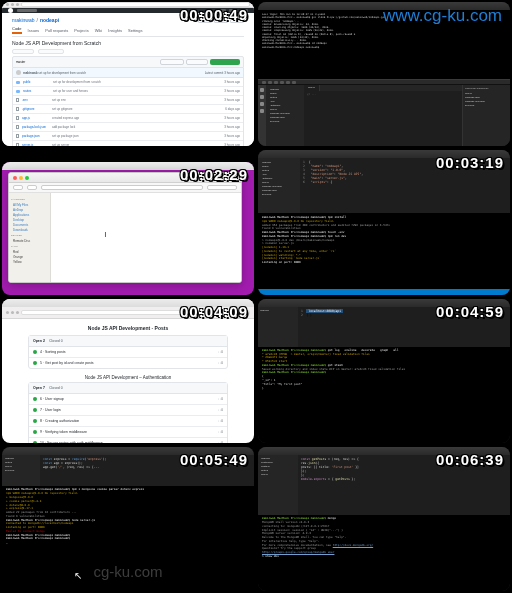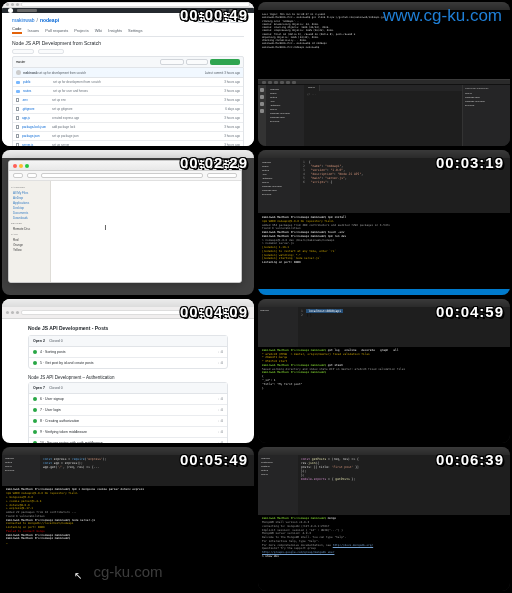--- a/index.html
+++ b/index.html
@@ -134,21 +134,21 @@
   .t2 .explorer .item { padding:0.5px 2px; color:#ccc; }
   .t2 .editor { flex:1; background:#1e1e1e; }
   .t2 .editor .tabbar { height:6px; background:#252526; display:flex; }
   .t2 .editor .tab { padding:1px 4px; background:#1e1e1e; font-size:2.5px; color:#ccc; border-right:1px solid #333;}
   .t2 .editor .code { padding:2px 3px; font-family:Menlo,monospace; font-size:2.5px; color:#888; }
   .t2 .panel { width:48px; background:#252526; border-left:1px solid #333; font-size:2.5px; color:#ccc; padding:2px;}
   .t2 .panel .head { color:#aaa; margin-bottom:1px; }
   .t2 .panel .row { color:#ccc; padding:0.5px 0; }
 
   
-  .t3 { background:#404040; }
+  .t3 { background:#a21caf;margin-top:12px; }
   .t3 .window {
     position:absolute; top:10px; left:6px; right:12px; bottom:12px;
     background:#fff; border:1px solid #c8c8c8; border-radius:3px; box-shadow:0 2px 10px rgba(0,0,0,0.25);
     display:flex; flex-direction:column; overflow:hidden;
   }
   .t3 .titlebar { height:10px; background:linear-gradient(#f5f5f5,#e8e8e8); border-bottom:1px solid #d0d0d0; display:flex; align-items:center; padding:0 4px; gap:2px;}
   .t3 .titlebar .d { width:4px; height:4px; border-radius:50%; }
   .t3 .dr { background:#ff5f57; } .t3 .dy { background:#febc2e; } .t3 .dg { background:#28c840; }
   .t3 .toolbar { height:10px; background:#f7f7f7; border-bottom:1px solid #e0e0e0; display:flex; align-items:center; gap:4px; padding:0 4px;}
   .t3 .toolbar span { width:10px; height:5px; background:#fff; border:1px solid #ccc; border-radius:2px; }
@@ -169,21 +169,21 @@
   .t4 .ed .ln .n { color:#858585; margin-right:4px; }
   .t4 .ed .s { color:#ce9178; }
   .t4 .ed .p { color:#d4d4d4; }
   .t4 .term { flex:1; background:#000; padding:3px 4px; font-family:Menlo,monospace; font-size:2.8px; color:#ccc; line-height:1.35; }
   .t4 .term .y { color:#c4a000; }
   .t4 .term .w { color:#eee; }
   .t4 .term .gy { color:#999; }
   .t4 .status { height:6px; background:#007acc; }
 
   
-  .t5 { background:#fff; }
+  .t5 { background:#fff;text-align:center; }
   .t5 .chrome { height:12px; background:#f0eeee; border-bottom:1px solid #d6d6d6; display:flex; align-items:center; padding:0 4px; gap:2px;}
   .t5 .dot { width:3px; height:3px; border-radius:50%; background:#bbb; }
   .t5 .addr { flex:1; height:5px; background:#fff; border:1px solid #ddd; border-radius:2px; }
   .t5 .page { padding:6px 26px; font-size:4px; color:#24292e; }
   .t5 .page h1 { font-size:5px; font-weight:600; margin-bottom:4px; }
   .t5 .card { border:1px solid #e1e4e8; border-radius:3px; margin-bottom:6px; }
   .t5 .card .hd { background:#f6f8fa; border-bottom:1px solid #e1e4e8; padding:3px 4px; display:flex; gap:4px; font-size:3.5px; color:#586069;}
   .t5 .card .hd .act { color:#24292e; font-weight:600; }
   .t5 .issue { display:flex; align-items:center; padding:3px 4px; border-bottom:1px solid #eaecef; font-size:3.5px; gap:3px;}
   .t5 .issue:last-child { border-bottom:none; }

